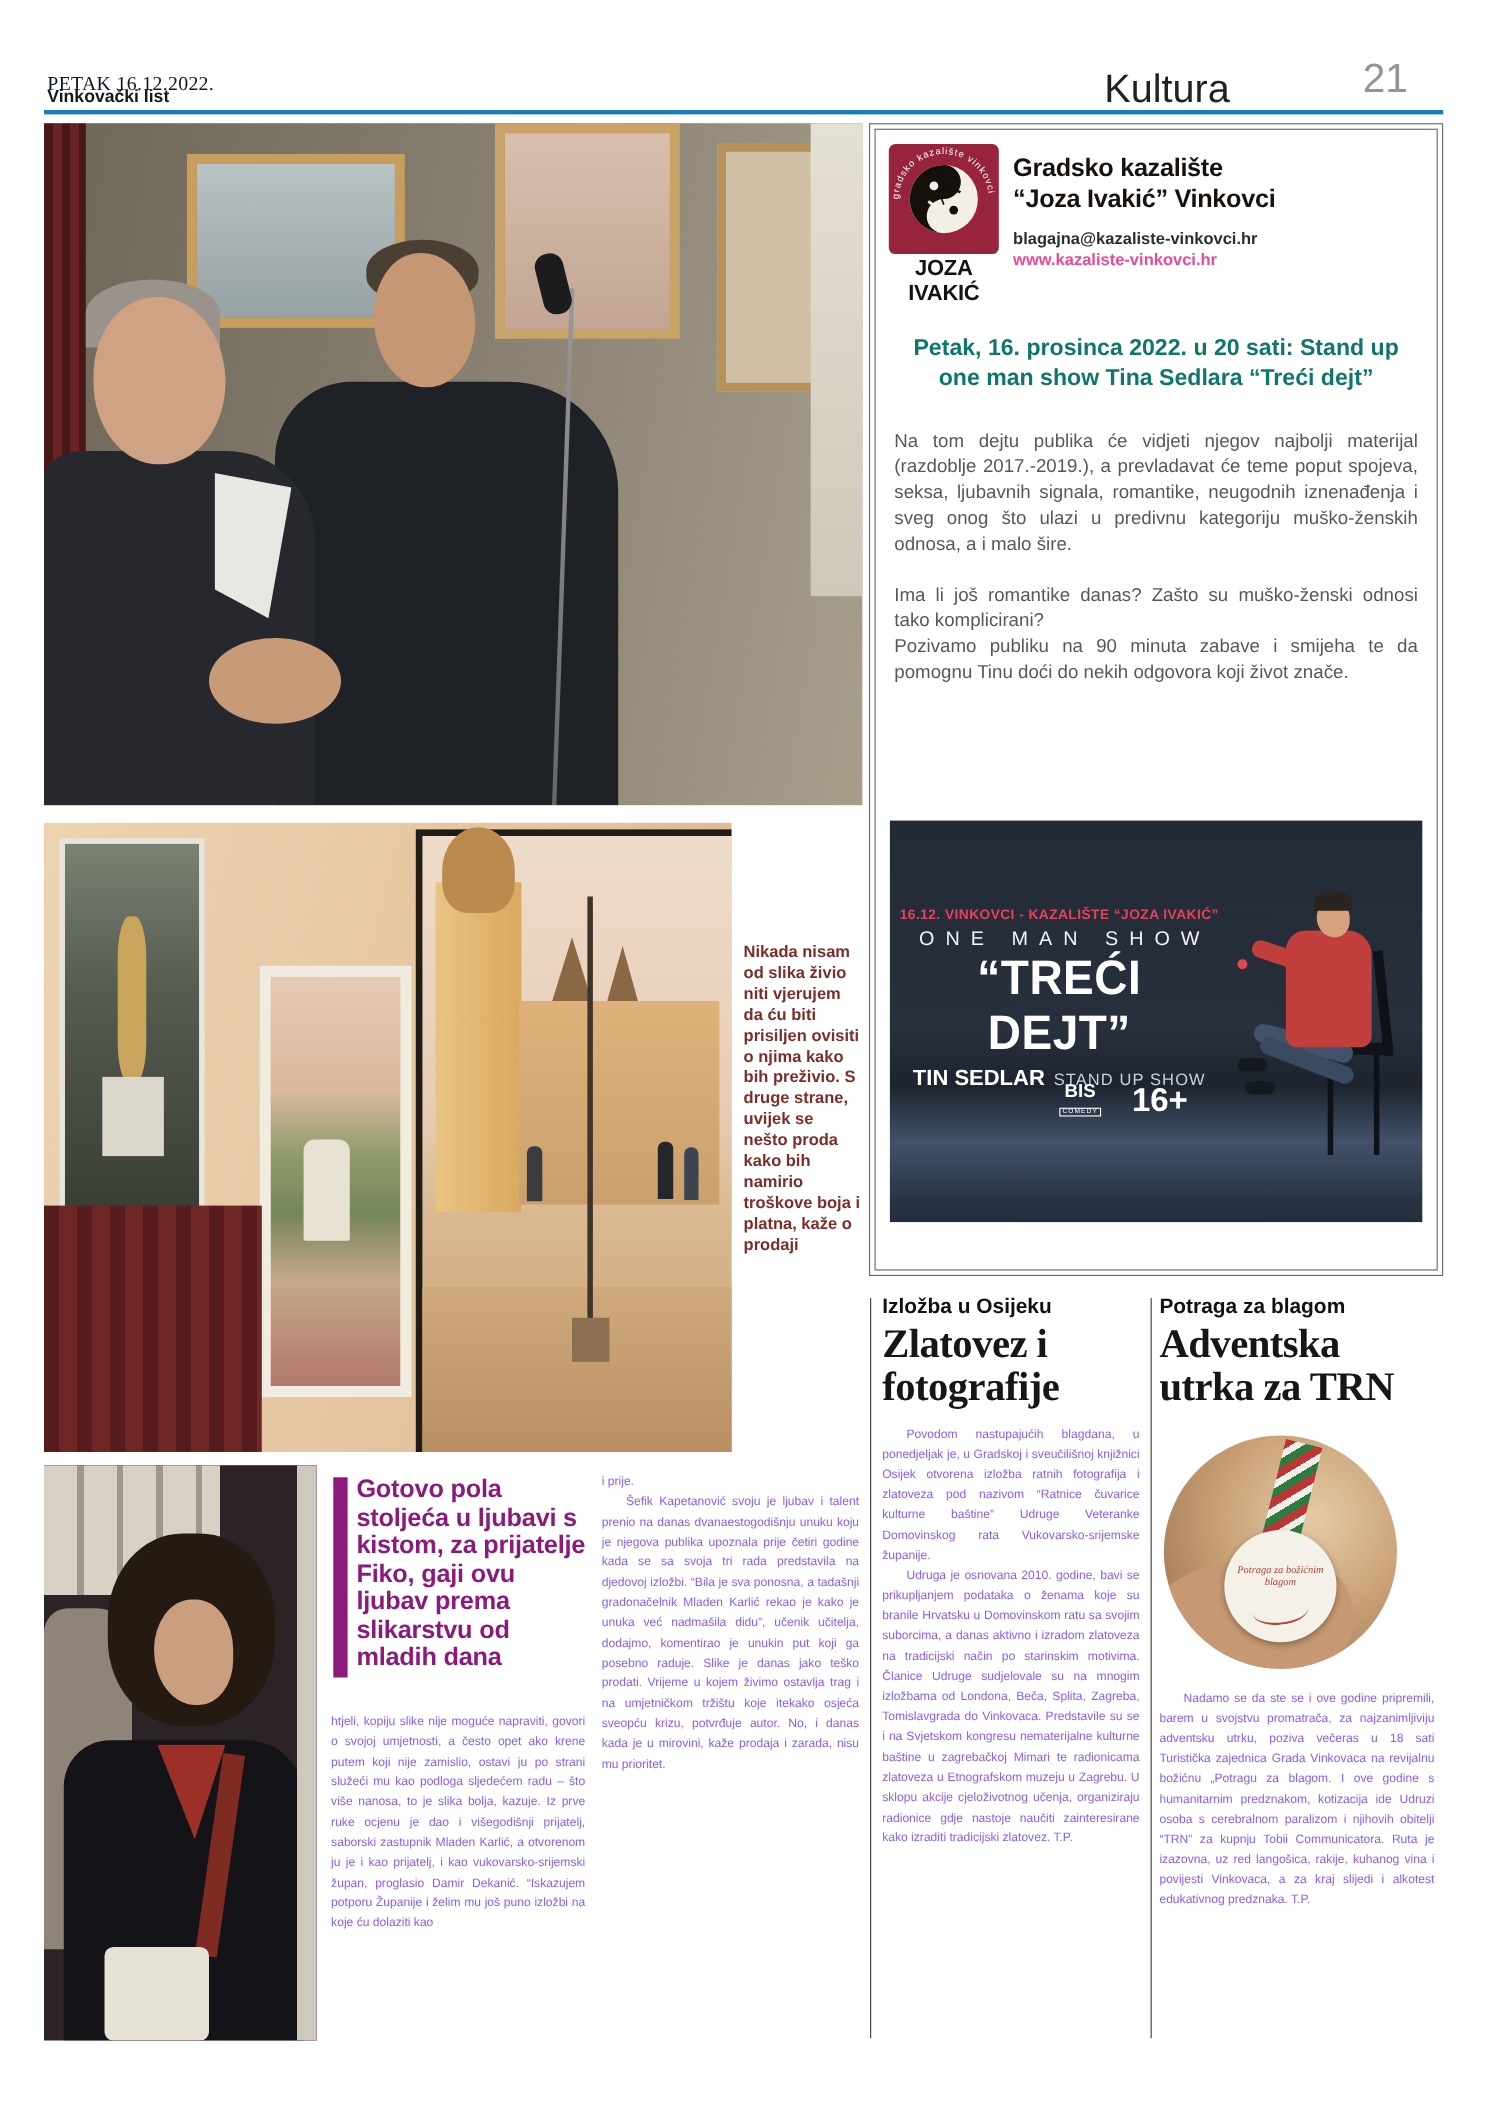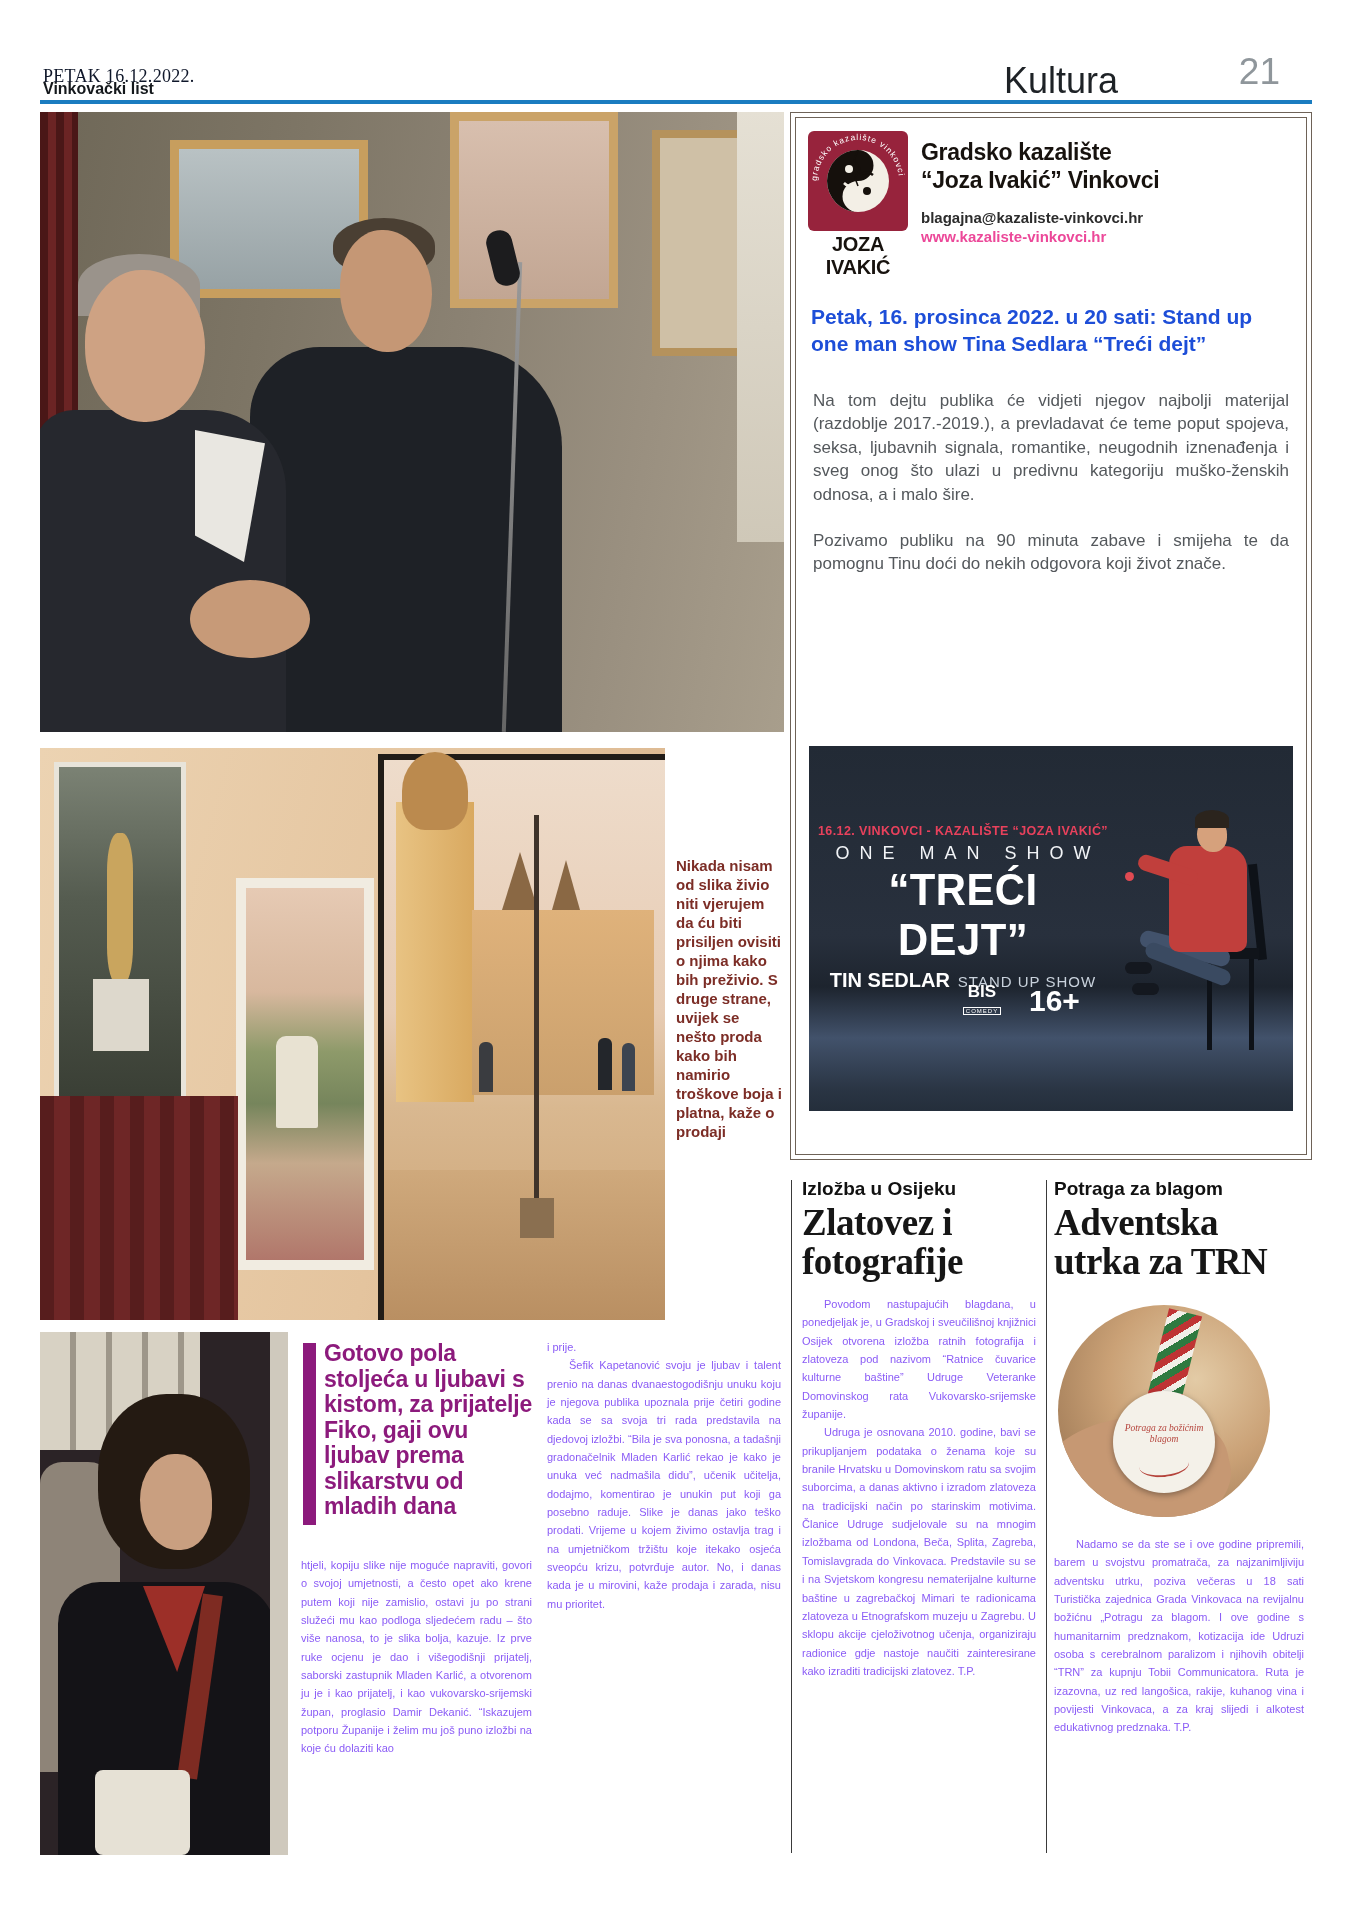--- a/index.html
+++ b/index.html
@@ -64,21 +64,21 @@
   .ph3-pillar{left:230px;top:0;width:18px;height:523px;background:#cfc9bd;}
   
   #adbox{left:790px;top:112px;width:520px;height:1046px;border:1px solid #6e6257;}
   #adbox-inner{position:absolute;inset:4px;border:1px solid #6e6257;}
   .logo{left:17px;top:18px;width:100px;height:100px;background:#97233c;border-radius:6px;}
   .logo-caption{left:8px;top:120px;width:118px;text-align:center;font-size:20px;font-weight:800;color:#17120e;letter-spacing:-0.3px;}
   .org-line1{left:130px;top:26px;font-size:23px;font-weight:800;color:#17120e;letter-spacing:-0.3px;}
   .org-line2{left:130px;top:54px;font-size:23px;font-weight:800;color:#17120e;letter-spacing:-0.3px;}
   .org-email{left:130px;top:96px;font-size:15px;font-weight:700;color:#2c2c2c;}
   .org-web{left:130px;top:115px;font-size:15px;font-weight:700;color:#ec4899;}
-  .ad-heading{left:20px;top:190px;width:480px;font-size:21px;font-weight:700;color:#1d4ed8;line-height:27px;}
+  .ad-heading{left:20px;top:190px;width:480px;text-align:center;font-size:21px;font-weight:700;color:#0f766e;line-height:27px;}
   .ad-para{width:476px;font-size:17px;color:#54585c;line-height:23.4px;text-align:justify;}
   .ad-p1{left:22px;top:276px;}
   .ad-p2{left:22px;top:416px;}
   
   #poster{left:18px;top:633px;width:484px;height:365px;
     background:linear-gradient(180deg,#222a35 0%,#28303d 52%,#1d242e 66%,#42526b 80%,#2a3544 94%,#242e3b 100%);}
   .po-text{left:6px;top:78px;width:296px;text-align:center;color:#fff;}
   .po-date{font-size:12.5px;font-weight:800;color:#e8415c;letter-spacing:.4px;}
   .po-show{margin-top:5px;font-size:18px;letter-spacing:10px;padding-left:10px;color:#f2f4f7;}
   .po-title{margin-top:1px;font-size:44px;font-weight:800;letter-spacing:.5px;transform:scaleX(.95);color:#fff;}
@@ -220,20 +220,21 @@
       </svg>
     </div>
     <div class="abs logo-caption">JOZA IVAKIĆ</div>
     <div class="abs org-line1">Gradsko kazalište</div>
     <div class="abs org-line2">“Joza Ivakić” Vinkovci</div>
     <div class="abs org-email">blagajna@kazaliste-vinkovci.hr</div>
     <div class="abs org-web">www.kazaliste-vinkovci.hr</div>
     <div class="abs ad-heading">Petak, 16. prosinca 2022. u 20 sati: Stand up one man show Tina Sedlara “Treći dejt”</div>
     <div class="abs ad-para ad-p1">Na tom dejtu publika će vidjeti njegov najbolji materijal (razdoblje 2017.-2019.), a prevladavat će teme poput spojeva, seksa, ljubavnih signala, romantike, neugodnih iznenađenja i sveg onog što ulazi u predivnu kategoriju muško-ženskih odnosa, a i malo šire.</div>
     <div class="abs ad-para ad-p2">
+      <div>Ima li još romantike danas? Zašto su muško-ženski odnosi tako komplicirani?</div>
       <div>Pozivamo publiku na 90 minuta zabave i smijeha te da pomognu Tinu doći do nekih odgovora koji život znače.</div>
     </div>
 
     <div class="abs" id="poster">
       <div class="abs po-text">
         <div class="po-date">16.12. VINKOVCI - KAZALIŠTE “JOZA IVAKIĆ”</div>
         <div class="po-show">ONE MAN SHOW</div>
         <div class="po-title">“TREĆI DEJT”</div>
         <div class="po-perf">
           <span class="po-perf-name">TIN SEDLAR</span>

